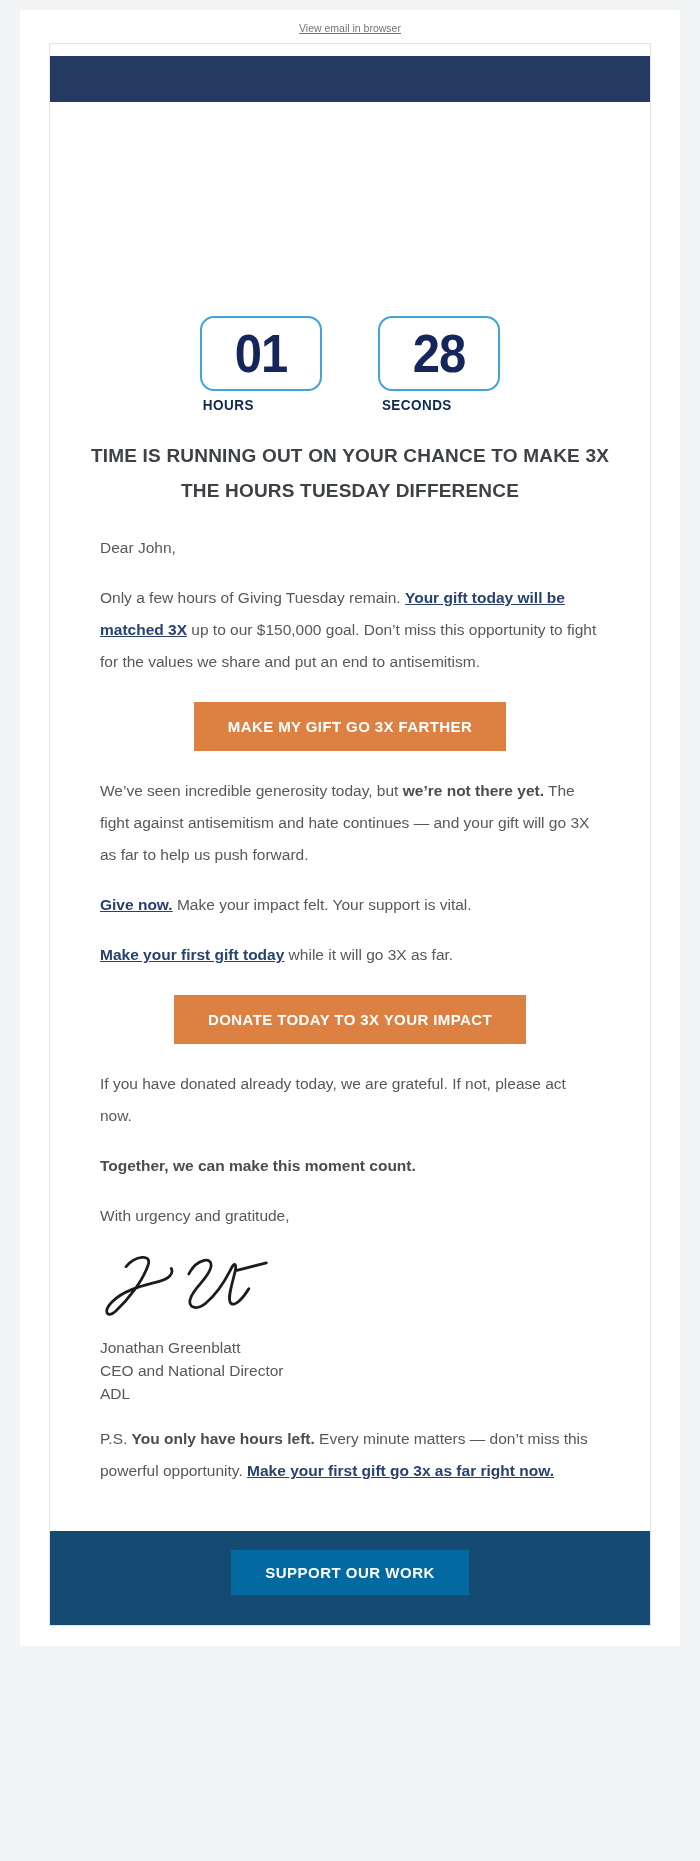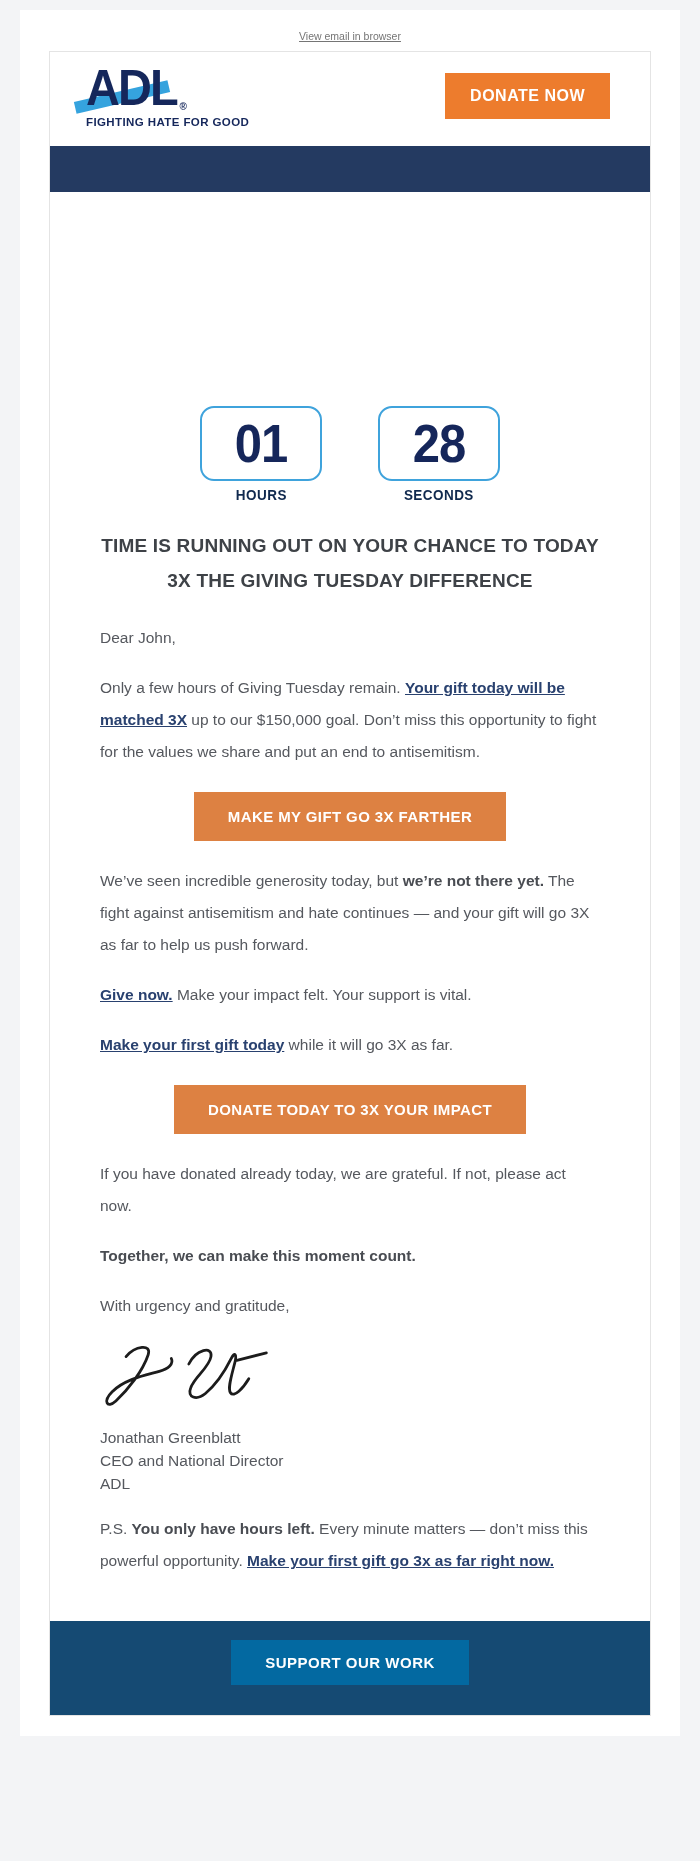--- a/index.html
+++ b/index.html
@@ -9,21 +9,21 @@
     font-family:"Liberation Sans",sans-serif;
     -webkit-font-smoothing:antialiased;
   }
   a{cursor:pointer;}
   .wrapper{
     width:660px;
     margin:10px auto 0;
     background:#ffffff;
     padding:5px 0 20px;
   }
-  .view-browser-row{text-align:center;padding:3px 0 7px;margin-top:8px;}
+  .view-browser-row{text-align:center;padding:3px 0 7px;}
   .view-browser-link{
     font-size:10.5px;
     color:#757575;
     text-decoration:underline;
   }
   .card{
     width:600px;
     margin:0 auto;
     border:1px solid #e4e4e4;
     background:#ffffff;
@@ -82,21 +82,21 @@
   }
   
   .banner{height:46px;background:#243a61;margin-top:12px;}
   .hero-spacer{height:214px;background:#ffffff;}
   
   .countdown{
     display:flex;
     justify-content:center;
     gap:56px;
   }
-  .cd-unit{width:122px;text-align:center;}
+  .cd-unit{width:122px;text-align:left;}
   .cd-box{
     height:75px;
     border:2px solid #3fa3dc;
     border-radius:14px;
     display:flex;align-items:center;justify-content:center;
     background:#ffffff;
     box-sizing:border-box;
   }
   .cd-value{
     font-size:49px;
@@ -176,49 +176,41 @@
 <body>
 
 <div class="wrapper">
 
   <div class="view-browser-row">
     <a class="view-browser-link" href="#">View email in browser</a>
   </div>
 
   <div class="card">
 
-    <div class="header">
-      <a class="logo" href="#">
-        <span class="logo-slash"></span>
-        <span class="logo-word">ADL</span><span class="logo-reg">®</span>
-        <span class="logo-tagline">FIGHTING HATE FOR GOOD</span>
-      </a>
-      <a class="donate-now" href="#">DONATE NOW</a>
-    </div>
 
     <div class="banner"></div>
 
     <div class="hero-spacer"></div>
 
     <div class="countdown">
       <div class="cd-unit">
         <div class="cd-box">
           <span class="cd-value">01</span>
         </div>
         <span class="cd-label">HOURS</span>
       </div>
       <div class="cd-unit">
         <div class="cd-box">
           <span class="cd-value">28</span>
         </div>
         <span class="cd-label">SECONDS</span>
       </div>
     </div>
 
-    <div class="headline">TIME IS RUNNING OUT ON YOUR CHANCE TO TODAY 3X THE GIVING TUESDAY DIFFERENCE</div>
+    <div class="headline">TIME IS RUNNING OUT ON YOUR CHANCE TO MAKE 3X THE HOURS TUESDAY DIFFERENCE</div>
 
     <div class="copy">
       <p><span>Dear John,</span></p>
       <p><span>Only a few hours of Giving Tuesday remain. </span><a class="lnk" href="#">Your gift today will be matched 3X</a><span> up to our $150,000 goal. Don’t miss this opportunity to fight for the values we share and put an end to antisemitism.</span></p>
 
       <a class="cta" href="#">MAKE MY GIFT GO 3X FARTHER</a>
 
       <p><span>We’ve seen incredible generosity today, but </span><strong>we’re not there yet.</strong><span> The fight against antisemitism and hate continues — and your gift will go 3X as far to help us push forward.</span></p>
       <p><a class="lnk" href="#">Give now.</a><span> Make your impact felt. Your support is vital.</span></p>
       <p><a class="lnk" href="#">Make your first gift today</a><span> while it will go 3X as far.</span></p>

